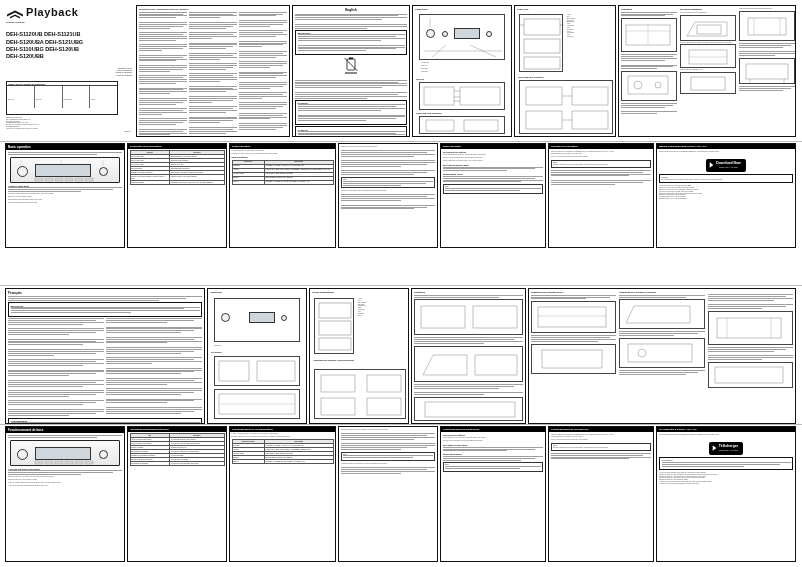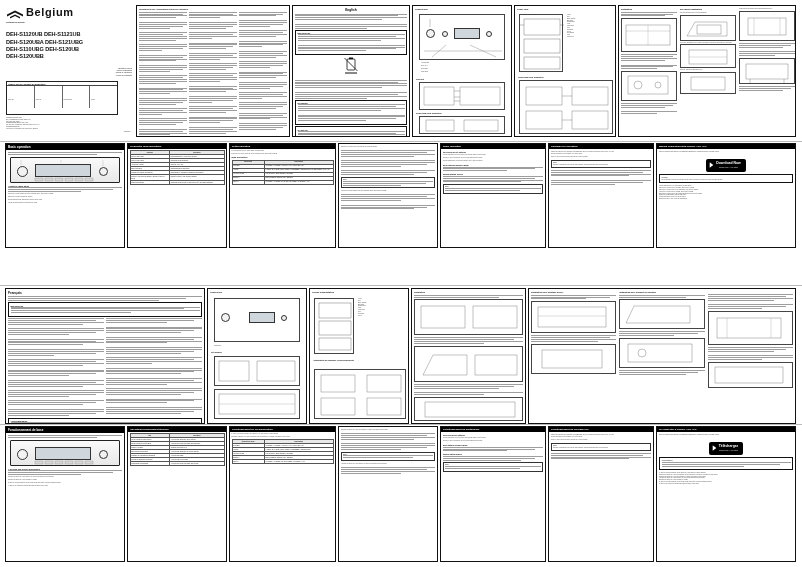--- a/index.html
+++ b/index.html
@@ -145,21 +145,21 @@
 <div class="page">
 
   <div class="logo-box">
     <div style="display:flex;align-items:center;">
       <span class="pioneer-mark">
         <svg viewBox="0 0 36 22" width="18" height="11">
           <path d="M18 1 L34 9 L34 13 L18 5 L2 13 L2 9 Z" fill="#111"></path>
           <path d="M18 9 L28 14 L28 17 L18 12 L8 17 L8 14 Z" fill="#111"></path>
         </svg>
       </span>
-      <span class="pioneer-word">Belgium</span>
+      <span class="pioneer-word">Playback</span>
     </div>
 
     <div class="tiny" style="margin-top:3px;">
       <div style="font-size:2.1px;font-weight:bold;">Installation Manual</div>
     </div>
 
     <div class="model-list">
       <div class="model-line">DEH-S1120UB    DEH-S1121UB</div>
       <div class="model-line">DEH-S120UBA    DEH-S121UBG</div>
       <div class="model-line">DEH-S110UBG   DEH-S120UB</div>

